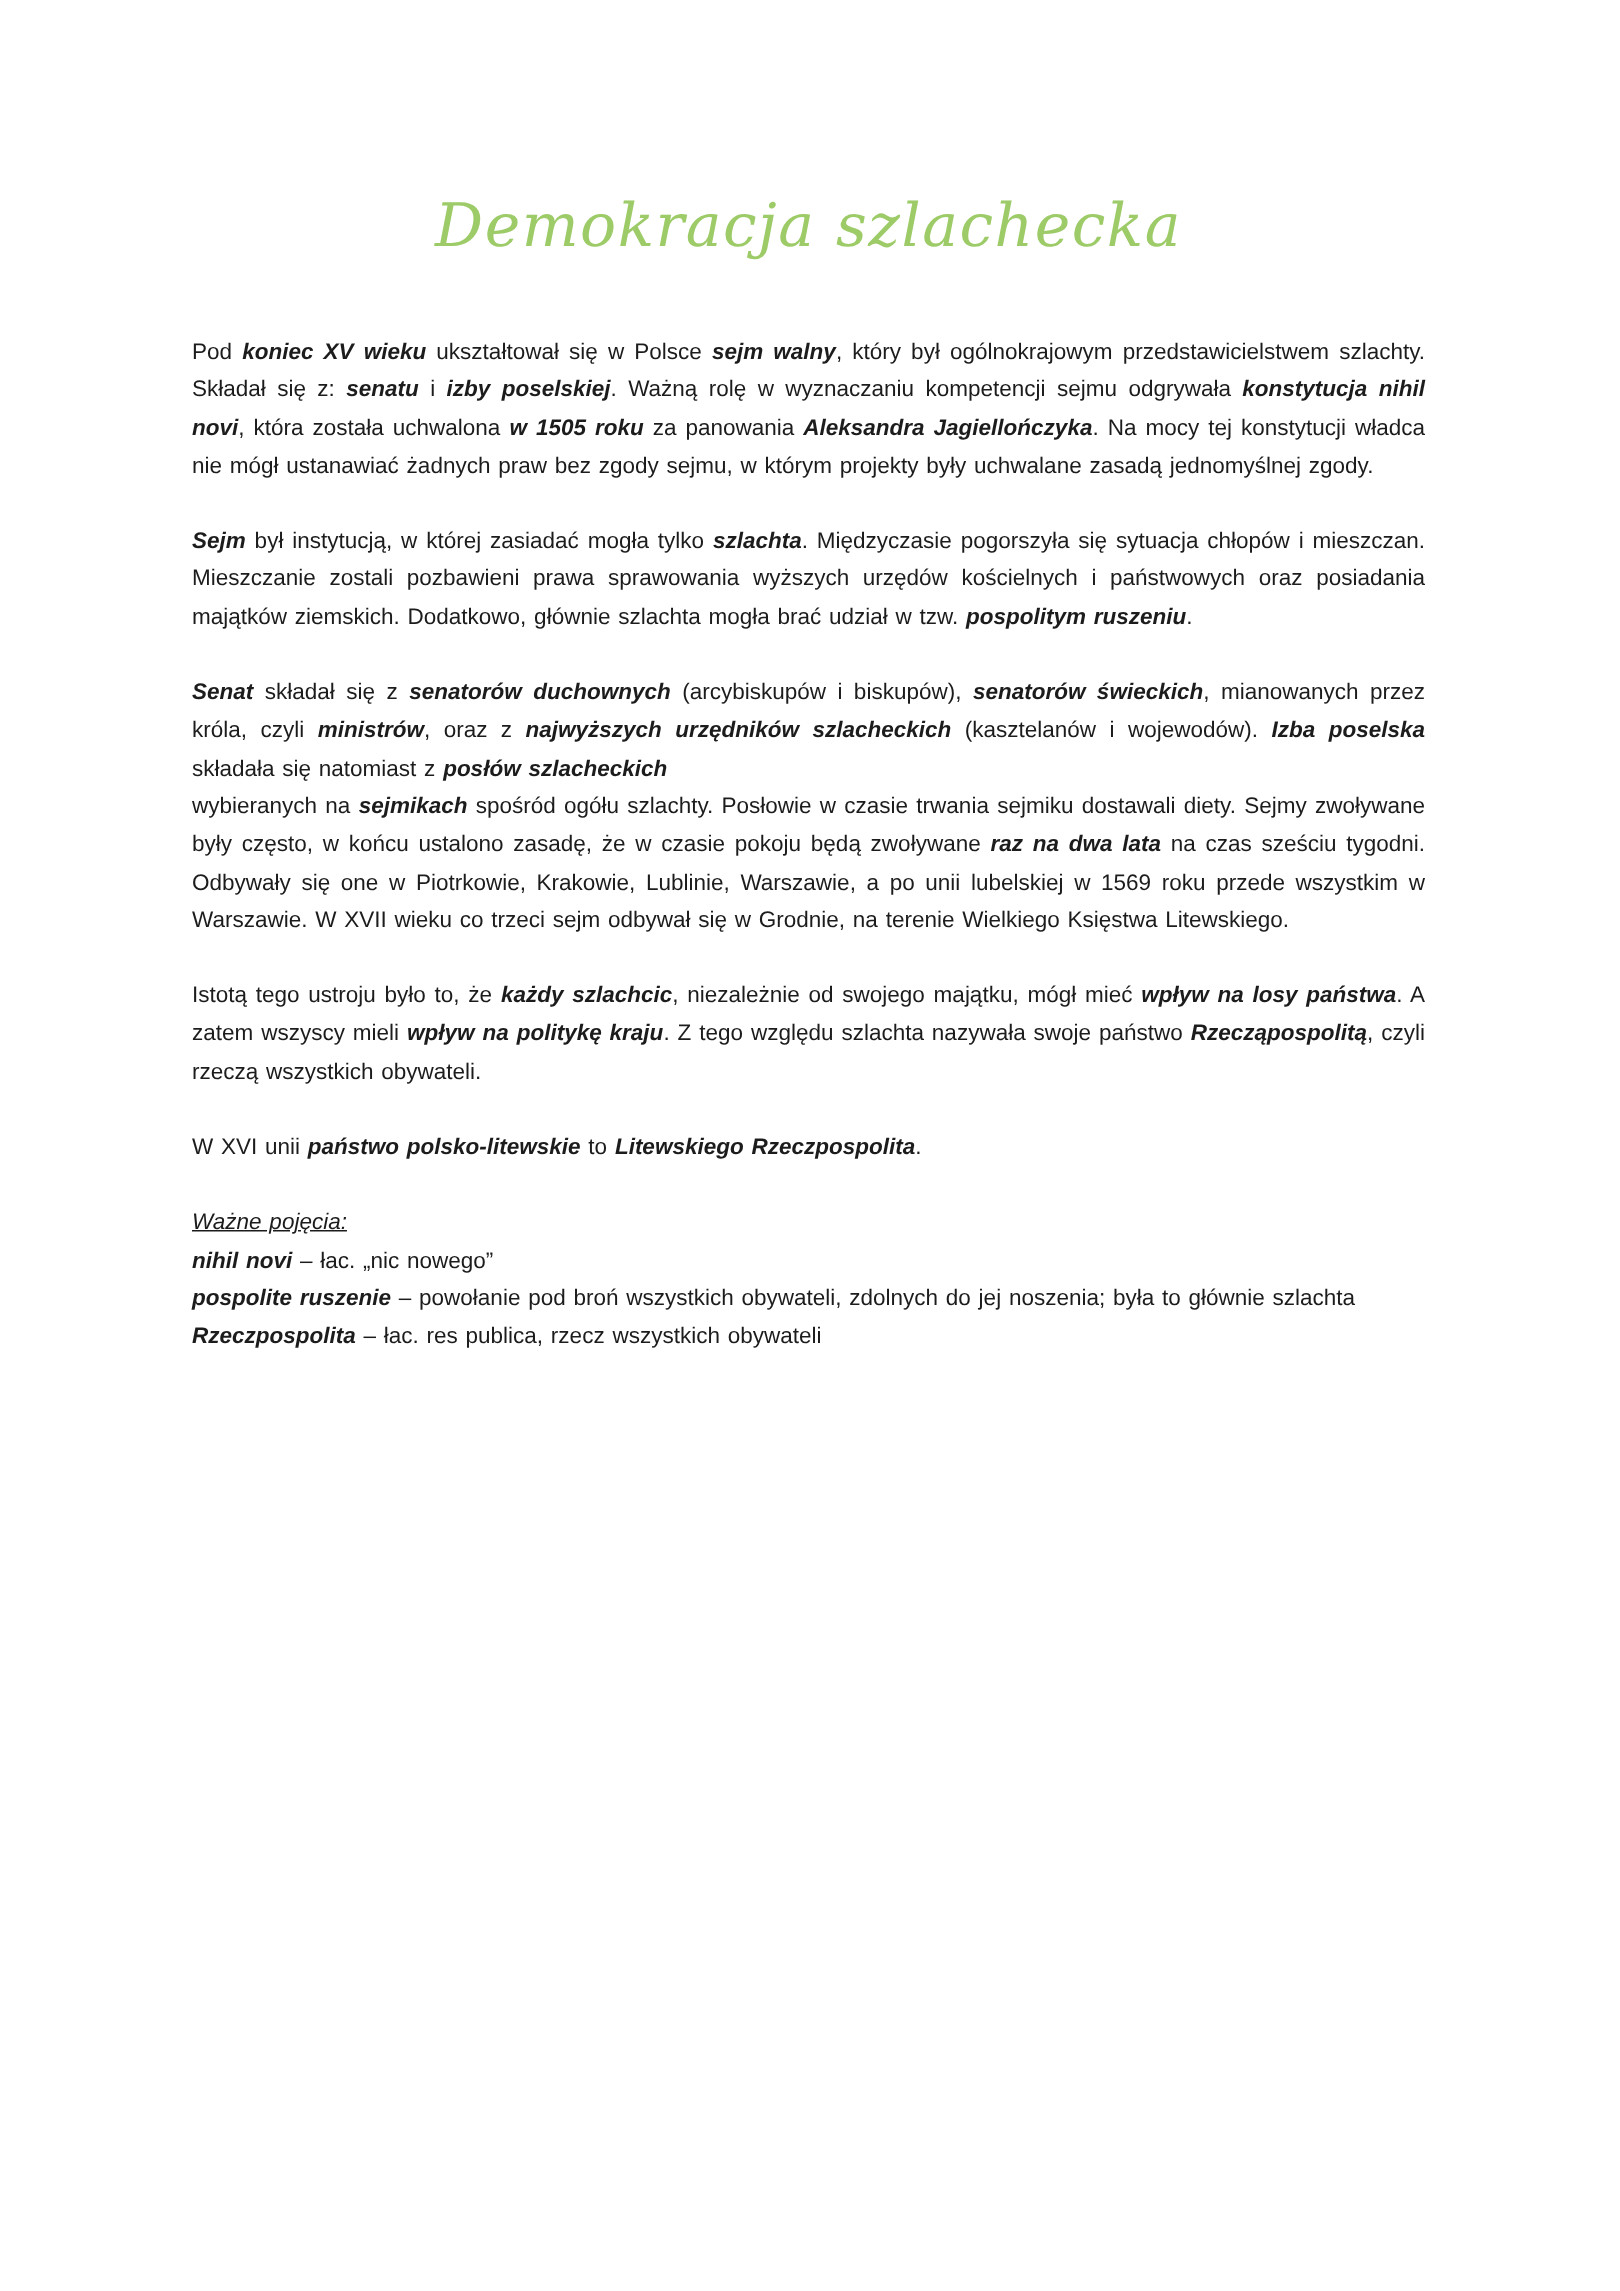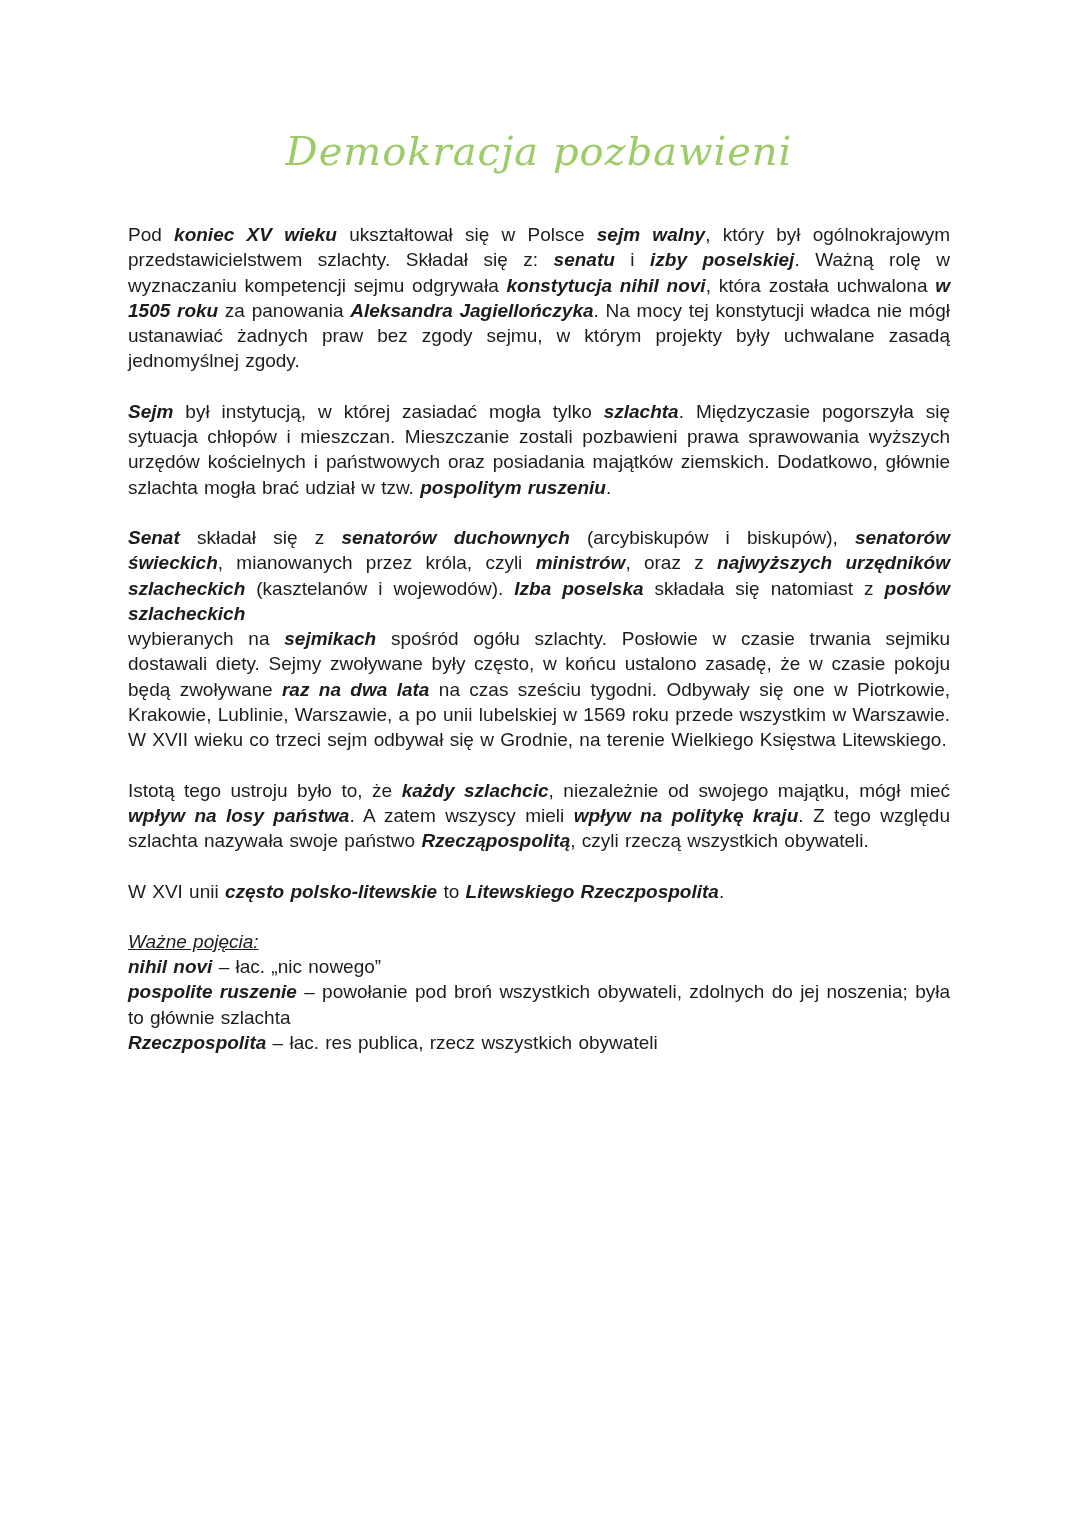--- a/index.html
+++ b/index.html
@@ -21,38 +21,38 @@
     text-align: center;
     font-family: "DejaVu Serif", serif;
     font-style: italic;
     font-weight: normal;
     font-size: 40px;
     line-height: 46px;
     margin: 0 0 48px 0;
     letter-spacing: 1px;
   }
   .para {
-    font-size: 19px;
+    font-size: 15px;
     line-height: 25.3px;
     text-align: justify;
     margin: 0 0 25px 0;
     word-spacing: 1px;
   }
   .para:last-child { margin-bottom: 11px; }
   .st-b { font-weight: 700; }
   .st-i { font-style: italic; }
   .st-u { text-decoration: underline; }
 </style>
 </head>
 <body>
 
 <div class="page">
   <div class="content">
-    <h1 class="doc-title" style="color: rgb(156, 203, 103);">Demokracja pozbawieni</h1>
+    <h1 class="doc-title" style="color: rgb(156, 203, 103);">Demokracja szlachecka</h1>
 
     <p class="para"><span>Pod </span><span class="st-b st-i">koniec XV wieku</span><span> ukształtował się w Polsce </span><span class="st-b st-i">sejm walny</span><span>, który był ogólnokrajowym przedstawicielstwem szlachty. Składał się z: </span><span class="st-b st-i">senatu</span><span> i </span><span class="st-b st-i">izby poselskiej</span><span>. Ważną rolę w wyznaczaniu kompetencji sejmu odgrywała </span><span class="st-b st-i">konstytucja nihil novi</span><span>, która została uchwalona </span><span class="st-b st-i">w 1505 roku</span><span> za panowania </span><span class="st-b st-i">Aleksandra Jagiellończyka</span><span>. Na mocy tej konstytucji władca nie mógł ustanawiać żadnych praw bez zgody sejmu, w którym projekty były uchwalane zasadą jednomyślnej zgody.</span></p>
     <p class="para"><span class="st-b st-i">Sejm</span><span> był instytucją, w której zasiadać mogła tylko </span><span class="st-b st-i">szlachta</span><span>. Międzyczasie pogorszyła się sytuacja chłopów i mieszczan. Mieszczanie zostali pozbawieni prawa sprawowania wyższych urzędów kościelnych i państwowych oraz posiadania majątków ziemskich. Dodatkowo, głównie szlachta mogła brać udział w tzw. </span><span class="st-b st-i">pospolitym ruszeniu</span><span>.</span></p>
     <p class="para"><span class="st-b st-i">Senat</span><span> składał się z </span><span class="st-b st-i">senatorów duchownych</span><span> (arcybiskupów i biskupów), </span><span class="st-b st-i">senatorów świeckich</span><span>, mianowanych przez króla, czyli </span><span class="st-b st-i">ministrów</span><span>, oraz z </span><span class="st-b st-i">najwyższych urzędników szlacheckich</span><span> (kasztelanów i wojewodów). </span><span class="st-b st-i">Izba poselska</span><span> składała się natomiast z </span><span class="st-b st-i">posłów szlacheckich</span><br><span>wybieranych na </span><span class="st-b st-i">sejmikach</span><span> spośród ogółu szlachty. Posłowie w czasie trwania sejmiku dostawali diety. Sejmy zwoływane były często, w końcu ustalono zasadę, że w czasie pokoju będą zwoływane </span><span class="st-b st-i">raz na dwa lata</span><span> na czas sześciu tygodni. Odbywały się one w Piotrkowie, Krakowie, Lublinie, Warszawie, a po unii lubelskiej w 1569 roku przede wszystkim w Warszawie. W XVII wieku co trzeci sejm odbywał się w Grodnie, na terenie Wielkiego Księstwa Litewskiego.</span></p>
     <p class="para"><span>Istotą tego ustroju było to, że </span><span class="st-b st-i">każdy szlachcic</span><span>, niezależnie od swojego majątku, mógł mieć </span><span class="st-b st-i">wpływ na losy państwa</span><span>. A zatem wszyscy mieli </span><span class="st-b st-i">wpływ na politykę kraju</span><span>. Z tego względu szlachta nazywała swoje państwo </span><span class="st-b st-i">Rzecząpospolitą</span><span>, czyli rzeczą wszystkich obywateli.</span></p>
-    <p class="para"><span>W XVI unii </span><span class="st-b st-i">często polsko-litewskie</span><span> to </span><span class="st-b st-i">Litewskiego Rzeczpospolita</span><span>.</span></p>
+    <p class="para"><span>W XVI unii </span><span class="st-b st-i">państwo polsko-litewskie</span><span> to </span><span class="st-b st-i">Litewskiego Rzeczpospolita</span><span>.</span></p>
     <p class="para"><span class="st-i st-u">Ważne pojęcia:</span><br><span class="st-b st-i">nihil novi</span><span> – łac. „nic nowego”</span><br><span class="st-b st-i">pospolite ruszenie</span><span> – powołanie pod broń wszystkich obywateli, zdolnych do jej noszenia; była to głównie szlachta</span><br><span class="st-b st-i">Rzeczpospolita</span><span> – łac. res publica, rzecz wszystkich obywateli</span></p>
   </div>
 </div>
 
 </body></html>

